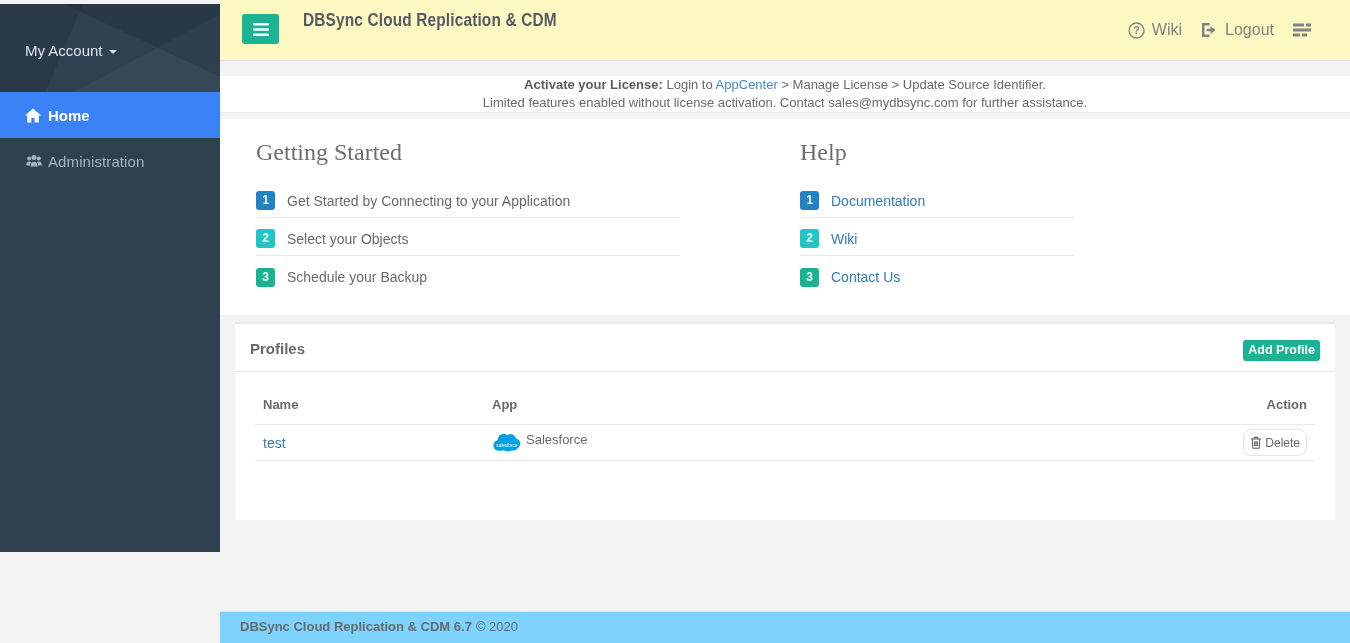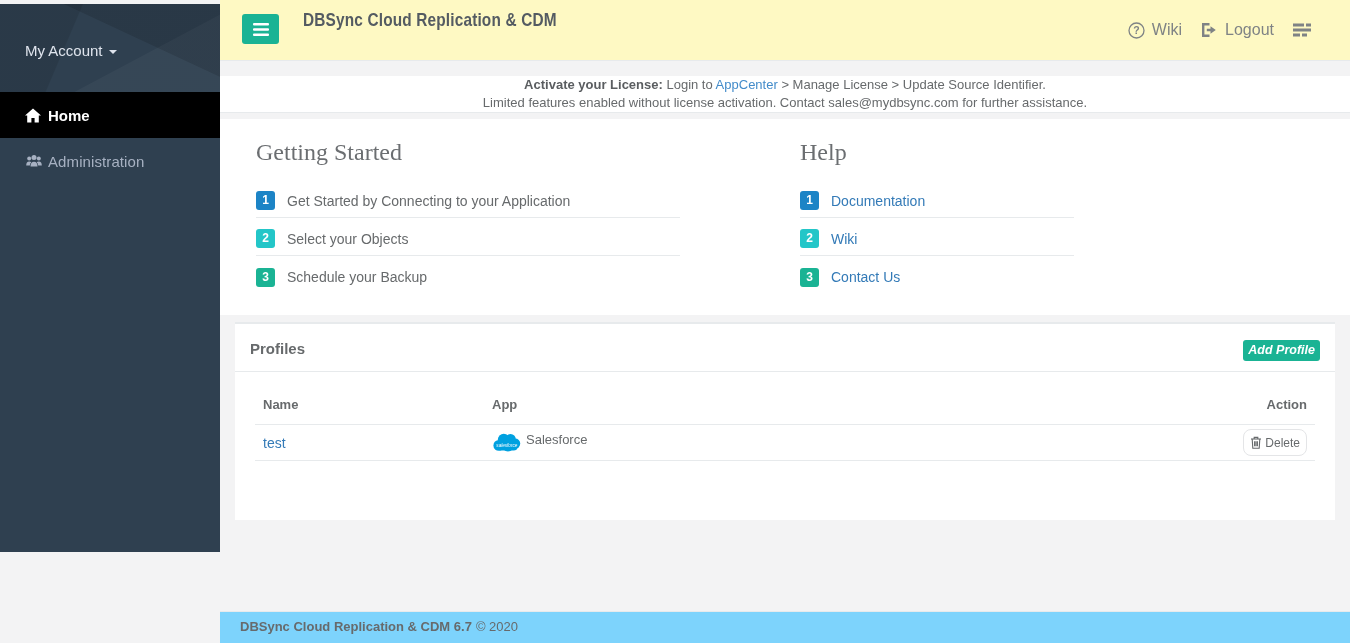--- a/index.html
+++ b/index.html
@@ -30,21 +30,21 @@
   .caret-down {
     display:inline-block; width:0; height:0; margin-left:6px; vertical-align:2px;
     border-left:4px solid transparent; border-right:4px solid transparent;
     border-top:4px solid #dfe4ed;
   }
   .nav-item {
     display:flex; align-items:center; height:46px; padding-left:25px;
     color:#a7b1c2; font-size:15px; font-weight:700; text-decoration:none; cursor:pointer;
   }
   .nav-item .nav-icon { width:23px; display:inline-flex; }
-  .nav-item.active { background:#000000; color:#ffffff; }
+  .nav-item.active { background:#3b82f6; color:#ffffff; }
   .nav-item-regular { font-weight:400; letter-spacing:0.1px; }
   
   .main { position:absolute; left:220px; top:0; width:1130px; height:643px; }
   .topbar {
     height:61px; background:#fef9c3; border-bottom:1px solid #e7eaec;
     display:flex; align-items:center; position:relative;
   }
   .menu-toggle {
     width:37px; height:30px; margin-left:22px; border:none; border-radius:3px;
     align-self:flex-start; margin-top:14px;
@@ -101,21 +101,20 @@
   .panel-header {
     position:relative; height:48px; border-bottom:1px solid #e7eaec;
     padding:16px 15px 0 15px;
   }
   .panel-title { font-size:15px; font-weight:700; color:#676a6c; }
   .btn-add {
     position:absolute; right:15px; top:16px;
     background:#1ab394; color:#fff; border:none; border-radius:3px;
     font-size:12.5px; font-weight:700; padding:3px 5px; height:21px; line-height:15px; cursor:pointer;
     font-family:"Liberation Sans", sans-serif;
-    font-style:italic;
   }
   .panel-body { padding:15px 20px 59px 20px; }
   table { width:100%; border-collapse:collapse; }
   th {
     text-align:left; font-size:13px; font-weight:700; color:#676a6c;
     padding:10px 8px 12px 8px; border-bottom:1px solid #e7eaec;
   }
   td { padding:6px 8px; border-bottom:1px solid #e7eaec; font-size:13px; vertical-align:middle; }
   th.col-action, td.col-action { text-align:right; }
   td.col-action { padding:4px 8px; }

